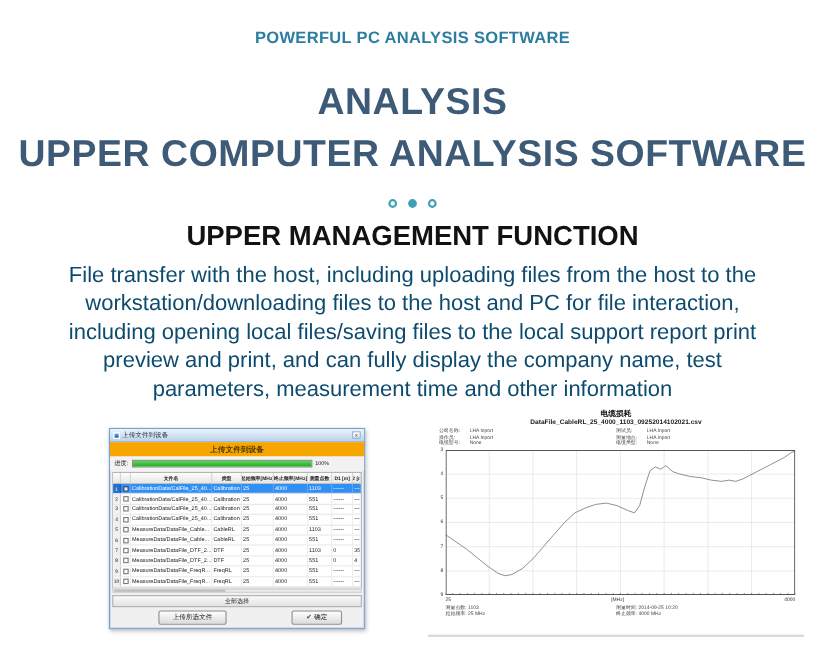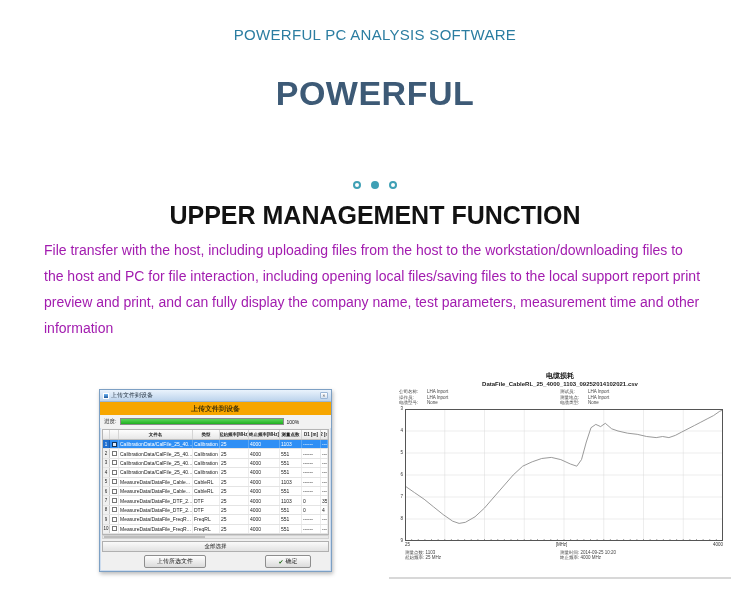--- a/index.html
+++ b/index.html
@@ -6,30 +6,30 @@
   html,body { margin:0; padding:0; }
   body {
     width:750px; height:589px; background:#ffffff; position:relative; overflow:hidden;
     font-family:"Liberation Sans", sans-serif;
     --teal:#2b7da1; --teal2:#3fa0b5; --slate:#3d5a76; --orange:#f7a600;
     --green:#2db82d; --selblue:#2f8ff5;
   }
 
   
   .kicker { position:absolute; top:26px; left:0; width:100%; text-align:center;
-    font-size:15px; font-weight:400; letter-spacing:.3px; color:var(--teal); }
+    font-size:15px; font-weight:700; letter-spacing:.3px; color:var(--teal); }
   .big-title { position:absolute; top:70px; left:0; width:100%; text-align:center;
     font-size:34px; font-weight:700; color:var(--slate); line-height:47px; letter-spacing:.5px; }
   .dots { position:absolute; top:181px; left:0; width:100%; display:flex; justify-content:center; gap:10px; }
   .dot { width:8px; height:8px; border-radius:50%; border:2px solid var(--teal2); background:#fff; }
   .dot.active { background:var(--teal2); }
   .section-title { position:absolute; top:201px; left:0; width:100%; text-align:center;
     font-size:25px; font-weight:700; color:#121212; }
   .body-text { position:absolute; top:237px; left:50%; transform:translateX(-50%); width:662px;
-    font-size:14px; color:#a21caf; line-height:26px; }
+    text-align:center; font-size:20px; color:#0c4a6e; line-height:26px; }
 
   
   .dialog { position:absolute; left:99px; top:389px; width:233px; height:183px;
     background:#f0f0f0; border:1px solid #7da0c4;
     box-shadow:0 0 0 1px #cddcee inset, 1px 2px 4px rgba(0,0,0,.28); }
   .titlebar { height:12px; background:linear-gradient(#eaf3fc,#bcd3ec); display:flex;
     align-items:center; padding:0 3px; gap:2px; border-bottom:1px solid #9ab6d6; }
   .title-icon { width:6px; height:6px; flex:0 0 6px; background:linear-gradient(#6db3f2,#1e5799);
     border:1px solid #fff; }
   .window-title { font-size:6px; color:#1c2b3a; flex:1; white-space:nowrap; overflow:hidden; }
@@ -90,21 +90,22 @@
   .xaxis-row { display:flex; justify-content:space-between; margin:1px 8px 0 16px;
     font-size:4.5px; color:#333; }
   .chart-bottom-meta { display:flex; margin-top:3px; padding:0 16px; }
 </style>
 </head>
 <body style="--teal: #2b7da1; --teal2: #3fa0b5; --slate: #3d5a76; --orange: #f7a600; --green: #2db82d; --selblue: #2f8ff5;">
 
 <div class="kicker">POWERFUL PC ANALYSIS SOFTWARE</div>
 
 <div class="big-title">
-  <div>POWERFUL</div>
+  <div>ANALYSIS</div>
+  <div>UPPER COMPUTER ANALYSIS SOFTWARE</div>
 </div>
 
 <div class="dots">
     <span class="dot"></span>
     <span class="dot active"></span>
     <span class="dot"></span>
   </div>
 
 <div class="section-title">UPPER MANAGEMENT FUNCTION</div>
 

